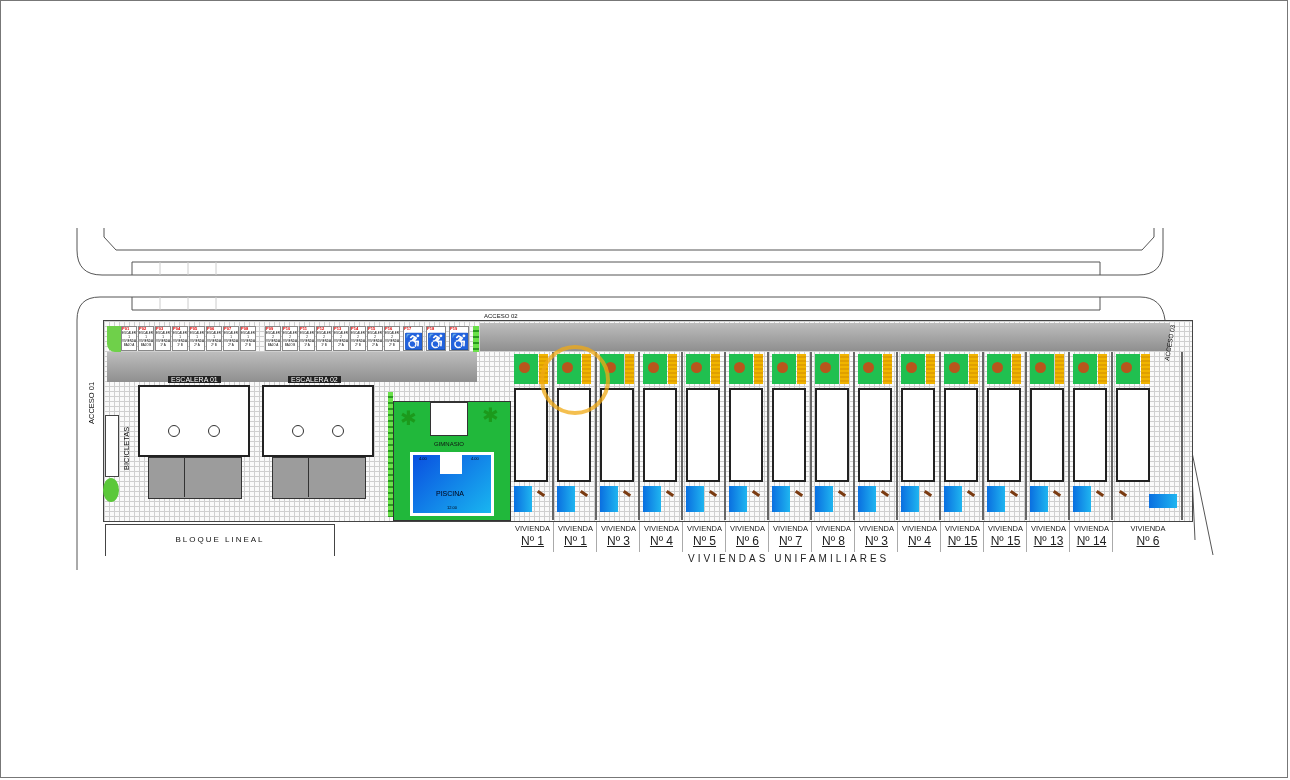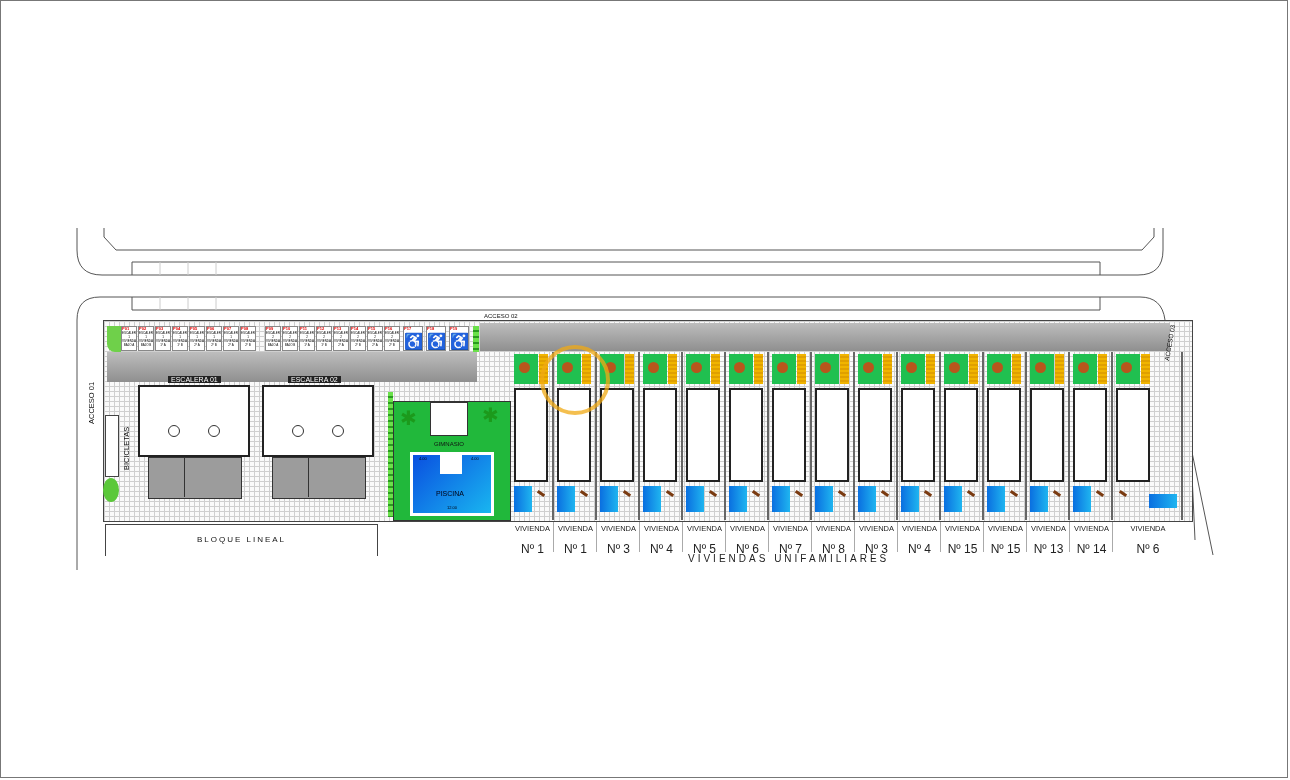--- a/index.html
+++ b/index.html
@@ -14,21 +14,21 @@
   .hc{font-size:16px;line-height:22px;}
   .house{position:absolute;top:352px;width:41px;height:168px;border-right:2px solid #666;box-sizing:border-box;}
   .house .garden{position:absolute;left:3px;top:2px;width:24px;height:30px;background:#20c050;}
   .house .tree{position:absolute;left:8px;top:10px;width:11px;height:11px;border-radius:50%;background:#b8561c;}
   .house .drive{position:absolute;left:28px;top:2px;width:9px;height:30px;background:repeating-linear-gradient(#f0b400 0 2px,#e0a000 2px 4px);}
   .house .body{position:absolute;left:3px;top:36px;width:34px;height:94px;background:#fff;border:2px solid #222;box-sizing:border-box;}
   .house .pool{position:absolute;left:3px;top:134px;width:18px;height:26px;background:linear-gradient(90deg,#0a6fe0,#1fb5f0);}
   .house .lounger{position:absolute;left:26px;top:140px;width:8px;height:3px;background:#7a3a10;transform:rotate(35deg);}
   .vlabel{position:absolute;top:524px;width:42px;text-align:center;color:#222;}
   .vlabel .a{font-size:7.5px;display:block;}
-  .vlabel .b{font-size:12px;display:block;margin-top:9px;}
+  .vlabel .b{font-size:12px;display:block;margin-top:1px;text-decoration:underline;}
   .vsep{position:absolute;top:522px;width:1px;height:30px;background:#aaa;}
   .palm{position:absolute;width:20px;height:20px;color:#1c9a1c;font-size:20px;line-height:20px;}
   .hedge{background:repeating-linear-gradient(#6ae04a 0 4px,#2a9a20 4px 6px);}
 </style>
 </head>
 <body>
 
 <div class="frame"></div>
 
 <svg class="abs" style="left:0;top:0" width="1290" height="780">
@@ -99,21 +99,21 @@
   <div class="abs" style="left:10px;top:72px;width:92px;height:40px;background:#9c9c9c;border:1px solid #333;"></div>
   <div class="abs" style="left:46px;top:72px;width:1px;height:40px;background:#333;"></div>
   <div class="abs" style="left:30px;top:40px;width:10px;height:10px;border:1px solid #333;border-radius:50%;"></div>
   <div class="abs" style="left:70px;top:40px;width:10px;height:10px;border:1px solid #333;border-radius:50%;"></div>
 </div>
 
 <div class="abs" style="left:105px;top:415px;width:12px;height:60px;background:#fff;border:1px solid #444;"></div>
 <div class="abs lbl" style="left:122px;top:470px;transform:rotate(-90deg);transform-origin:left top;">BICICLETAS</div>
 <div class="abs" style="left:103px;top:478px;width:16px;height:24px;background:#5bc83a;border-radius:50%;"></div>
 
-<div class="abs" style="left:105px;top:524px;width:273px;height:32px;border:1px solid #444;border-bottom:none;box-sizing:border-box;">
+<div class="abs" style="left:105px;top:524px;width:230px;height:32px;border:1px solid #444;border-bottom:none;box-sizing:border-box;">
   <div class="lbl" style="position:absolute;left:0;right:0;top:10px;font-size:8px;letter-spacing:2px;">BLOQUE LINEAL</div>
 </div>
 
 <div class="abs" style="left:393px;top:401px;width:118px;height:120px;background:#21b83b;border:1px solid #333;box-sizing:border-box;"></div>
 <div class="abs hedge" style="left:388px;top:392px;width:5px;height:125px;"></div>
 <div class="abs" style="left:430px;top:402px;width:36px;height:32px;background:#fff;border:1px solid #333;"></div>
 <div class="palm" style="left:400px;top:408px;">✱</div>
 <div class="palm" style="left:482px;top:405px;">✱</div>
 <div class="abs" style="left:434px;top:441px;font-size:6px;color:#111;">GIMNASIO</div>
 <div class="abs" style="left:410px;top:452px;width:84px;height:64px;background:#fff;"></div>

